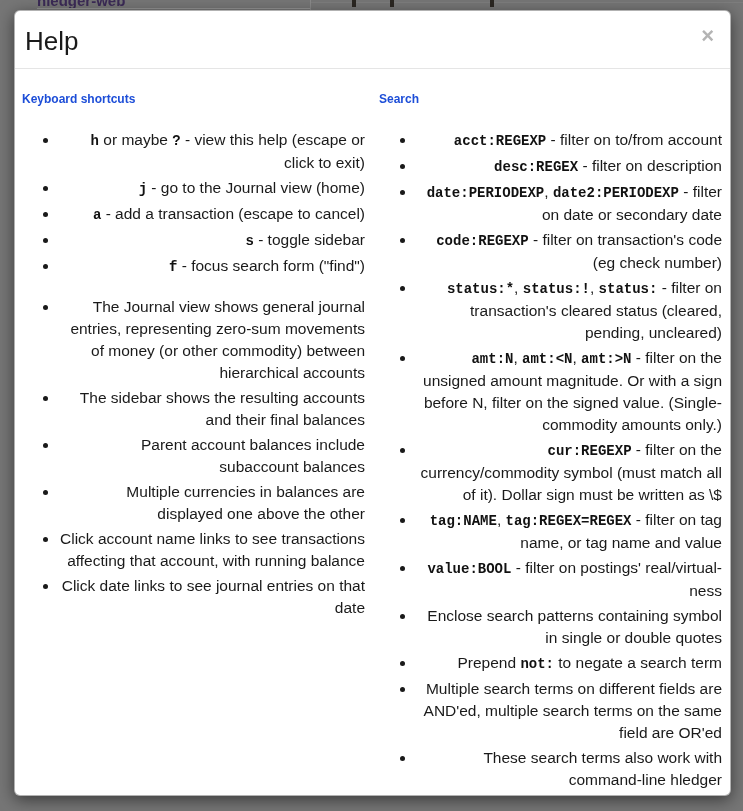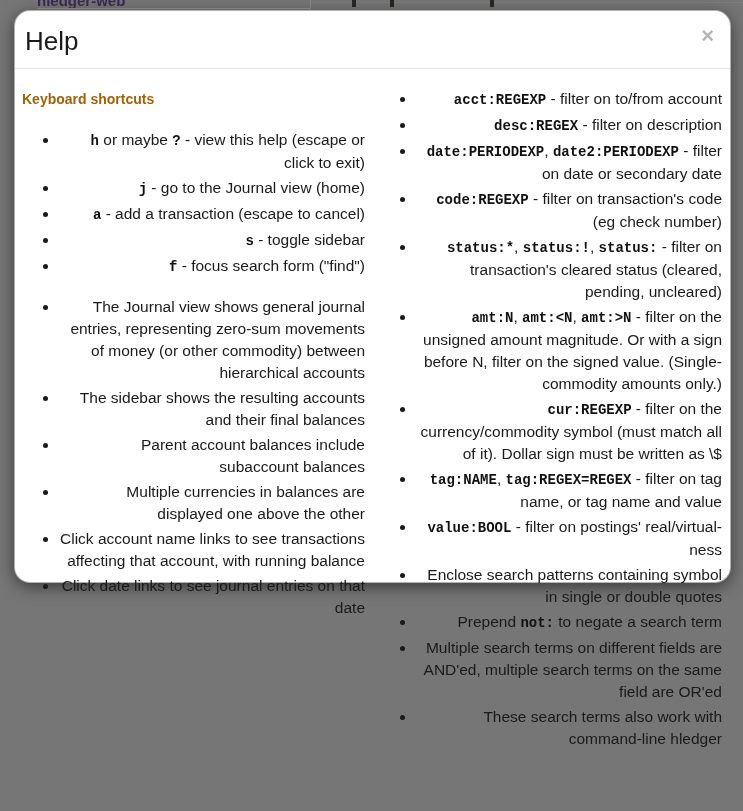--- a/index.html
+++ b/index.html
@@ -25,25 +25,25 @@
   .bg-vline { position: absolute; left: 298px; top: 0; width: 1px; height: 10px; background: #8a8a8a; }
   .bg-hline2 { position: absolute; left: 299px; top: 2px; width: 444px; height: 1px; background: #7e7e7e; }
   .bg-mark { position: absolute; top: 0; width: 4px; height: 7px; background: #2b2722; }
   .bg-mark.m1 { left: 340px; }
   .bg-mark.m2 { left: 378px; }
   .bg-mark.m3 { left: 478px; }
 
   
   .modal {
     position: absolute; left: 14px; top: 10px;
-    width: 717px; height: 573px;
+    width: 717px; height: 786px;
     box-sizing: border-box;
     background: #ffffff;
     border: 1px solid rgba(0,0,0,0.3);
-    border-radius: 16px;
+    border-radius: 6px;
     box-shadow: 0 4px 16px rgba(0,0,0,0.5);
     z-index: 2;
     color: #1a1a1a;
   }
   .modal-header {
     position: relative;
     padding: 15px 15px 12px 10px;
     border-bottom: 1px solid #e5e5e5;
   }
   .modal-title {
@@ -60,21 +60,21 @@
     cursor: pointer;
   }
   .modal-body {
     display: flex;
     padding: 19px 8px 0 7px;
     font-size: 15.5px; line-height: 22px;
   }
   .col { flex: 1 1 0; min-width: 0; }
   .col-right { padding-left: 14px; }
   .section-heading {
-    font-size: 14px; font-weight: bold; color: #a16207;
+    font-size: 12px; font-weight: bold; color: #1d4ed8;
     margin: 0 0 19px 0;
   }
   .help-list {
     margin: 0 0 18px 0;
     padding-left: 37px;
     list-style: disc;
     text-align: right;
   }
   .help-list li { margin-bottom: 3px; }
   code {
@@ -122,20 +122,21 @@
             <li>The sidebar shows the resulting accounts and their final balances</li>
             <li>Parent account balances include subaccount balances</li>
             <li>Multiple currencies in balances are displayed one above the other</li>
             <li>Click account name links to see transactions affecting that account, with running balance</li>
             <li>Click date links to see journal entries on that date</li>
           </ul>
       </section>
     </div>
     <div class="col col-right">
       <section>
+        <h2 class="section-heading">Search</h2>
         <ul class="help-list">
             <li><code>acct:REGEXP</code> - filter on to/from account</li>
             <li><code>desc:REGEX</code> - filter on description</li>
             <li><code>date:PERIODEXP</code>, <code>date2:PERIODEXP</code> - filter on date or secondary date</li>
             <li><code>code:REGEXP</code> - filter on transaction's code (eg check number)</li>
             <li><code>status:*</code>, <code>status:!</code>, <code>status:</code> - filter on transaction's cleared status (cleared, pending, uncleared)</li>
             <li><code>amt:N</code>, <code>amt:&lt;N</code>, <code>amt:&gt;N</code> - filter on the unsigned amount magnitude. Or with a sign before N, filter on the signed value. (Single-commodity amounts only.)</li>
             <li><code>cur:REGEXP</code> - filter on the currency/commodity symbol (must match all of it). Dollar sign must be written as \$</li>
             <li><code>tag:NAME</code>, <code>tag:REGEX=REGEX</code> - filter on tag name, or tag name and value</li>
             <li><code>value:BOOL</code> - filter on postings' real/virtual-ness</li>

